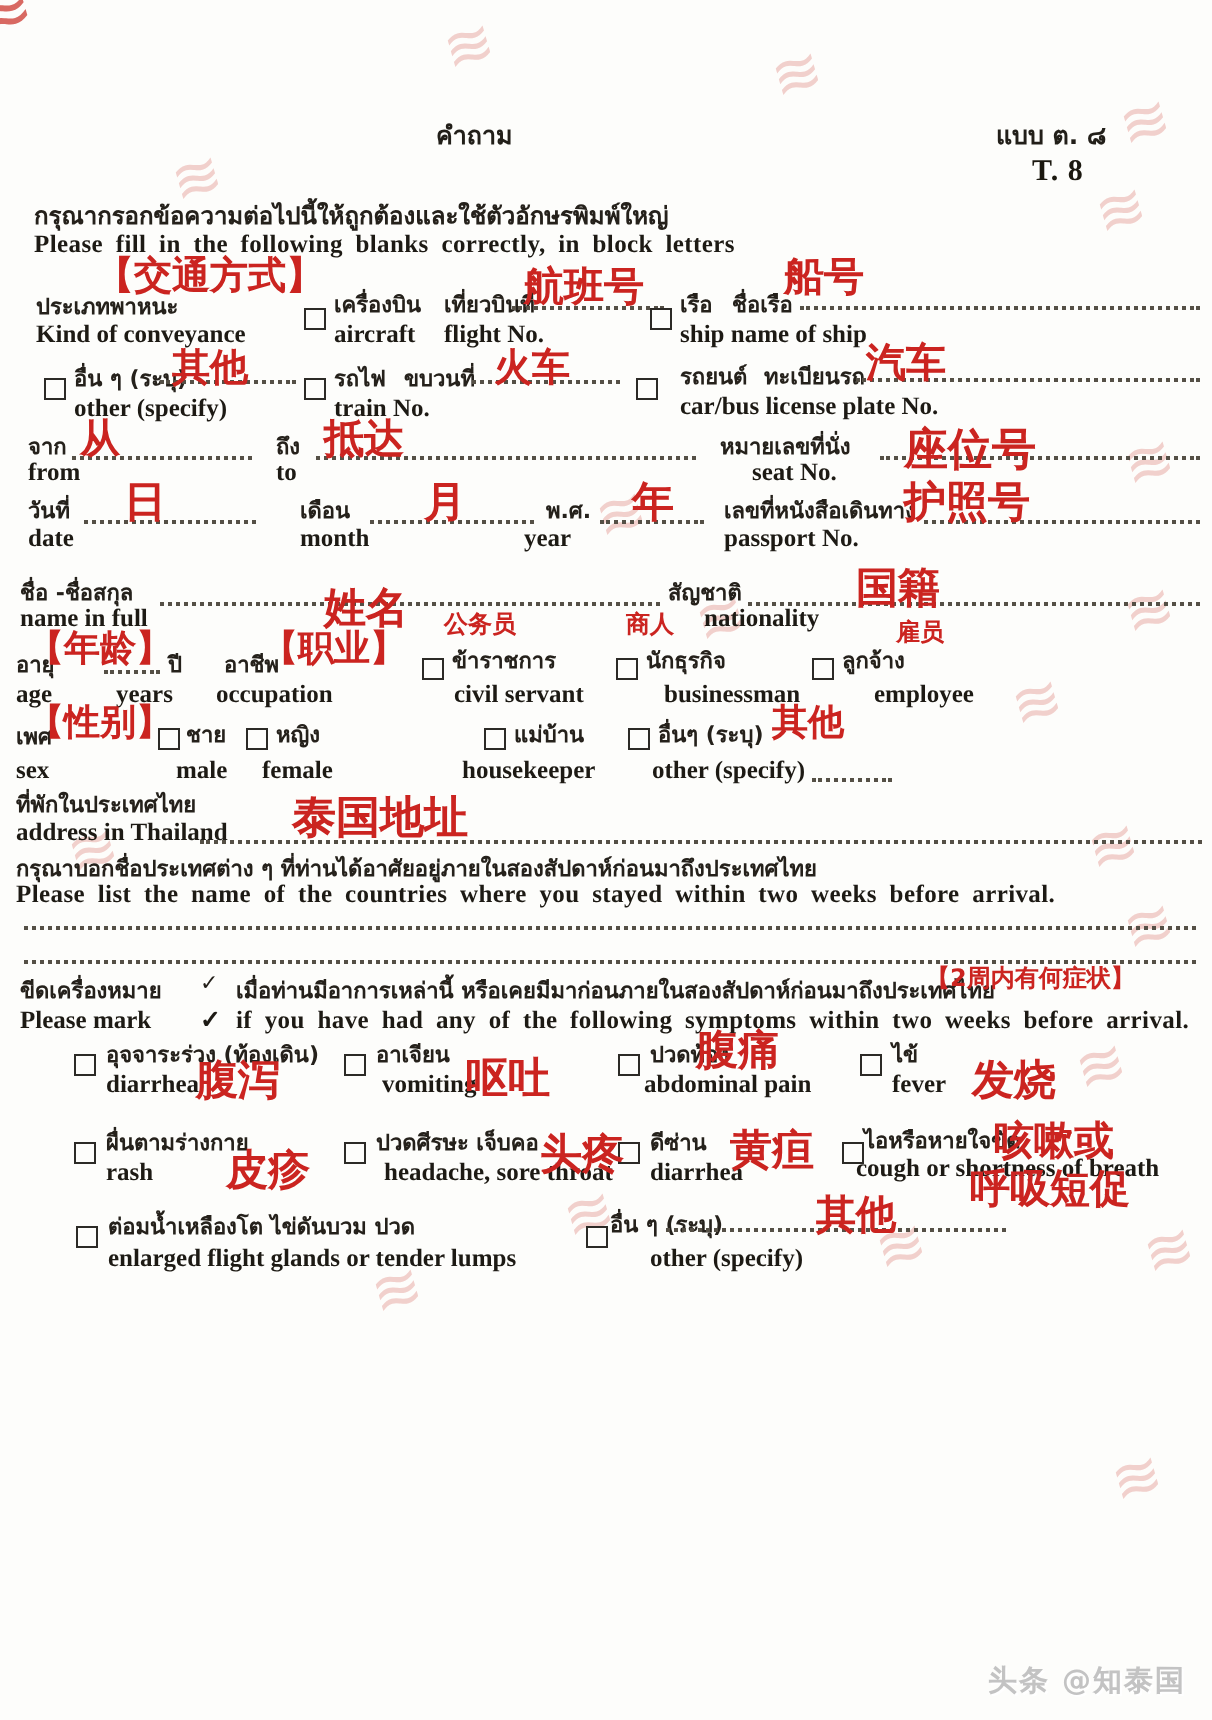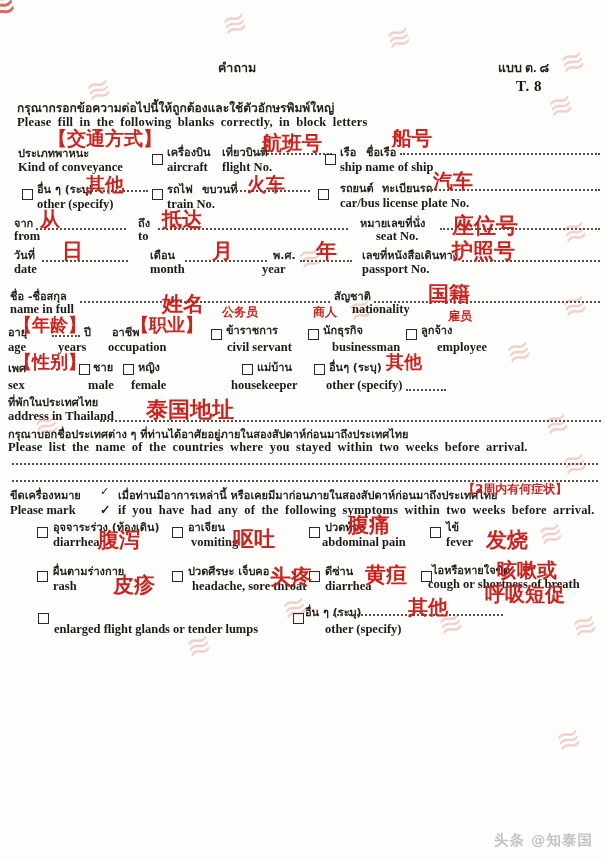--- a/index.html
+++ b/index.html
@@ -25,21 +25,21 @@
   .cn.s17{font-size:12px;}
   
   .cb{position:absolute;width:9px;height:9px;border:1.6px solid #2c2a26;background:transparent;z-index:2;}
   
   .dots{position:absolute;height:2px;border-bottom:2px dotted #555046;z-index:1;}
   
   .wm{position:absolute;color:#e9aca6;opacity:.55;transform:rotate(-16deg);
       font-size:30px;z-index:0;font-family:"DejaVu Sans",sans-serif;}
   .wm.corner{color:#d0453d;opacity:.8;font-size:36px;}
   
-  .hdr-th{position:absolute;font-weight:bold;font-size:12.5px;color:#221f19;font-family:Liberation Serif, serif;}
+  .hdr-th{position:absolute;font-weight:bold;font-size:12.5px;color:#221f19;}
   .hdr-en{position:absolute;font-family:"Liberation Serif","DejaVu Serif",serif;
           font-weight:bold;font-size:15px;letter-spacing:.5px;color:#1b180f;}
   
   .credit{position:absolute;left:494px;top:831px;font-size:14.5px;font-weight:bold;
           color:#c3c3c3;text-shadow:1px 1px 0 #ffffff;letter-spacing:1px;}
 </style>
 </head>
 <body>
 
 <div class="page">
@@ -256,20 +256,21 @@
   <span class="cn s21" style="left:365px;top:564px">黄疸</span>
   <span class="en" style="left:325px;top:579px">diarrhea</span>
 
   <span class="cb" style="left:421px;top:571px"></span>
   <span class="th" style="left:432px;top:561px">ไอหรือหายใจขัด</span>
   <span class="en" style="left:428px;top:577px">cough or shortness of breath</span>
   <span class="cn s20" style="left:497px;top:560px">咳嗽或</span>
   <span class="cn s20" style="left:485px;top:584px">呼吸短促</span>
 
   <span class="cb" style="left:38px;top:613px"></span>
+  <span class="th" style="left:54px;top:604px">ต่อมน้ำเหลืองโต ไข่ดันบวม ปวด</span>
   <span class="en" style="left:54px;top:622px">enlarged flight glands or tender lumps</span>
 
   <span class="cb" style="left:293px;top:613px"></span>
   <span class="th" style="left:305px;top:603px">อื่น ๆ (ระบุ)</span>
   <span class="dots" style="left:333px;top:612px;width:170px"></span>
   <span class="cn s20" style="left:408px;top:597px">其他</span>
   <span class="en" style="left:325px;top:622px">other (specify)</span>
 
   <span class="credit">头条 @知泰国</span>
 </div>

